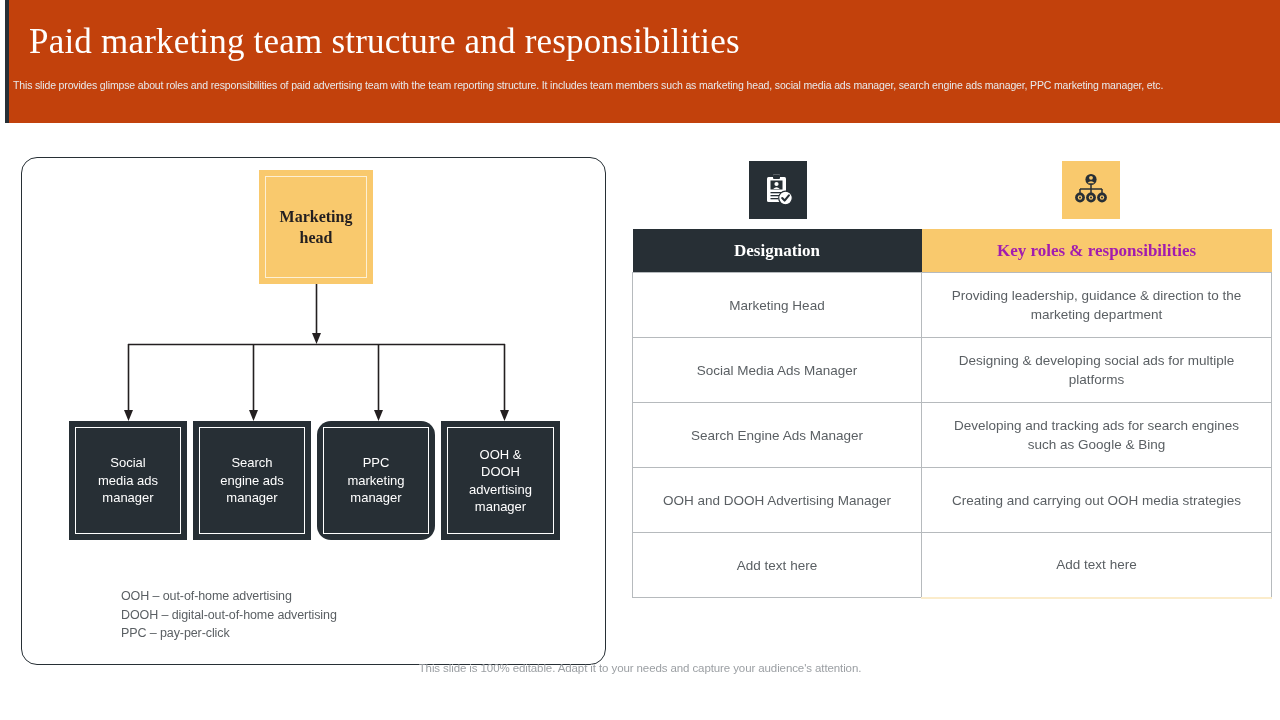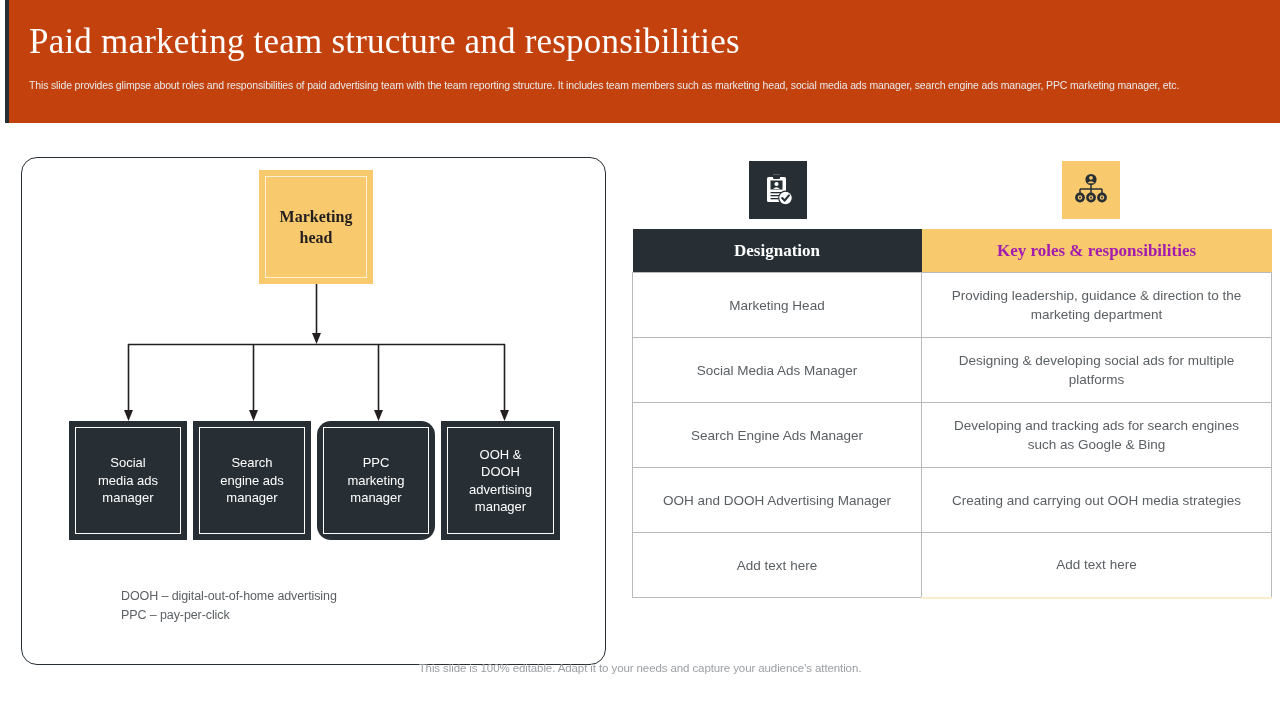--- a/index.html
+++ b/index.html
@@ -48,21 +48,21 @@
     top: 22px;
     font-family: "Liberation Serif", serif;
     font-size: 35px;
     font-weight: 400;
     color: #ffffff;
     letter-spacing: 0.2px;
     white-space: nowrap;
   }
   .page-subtitle {
     position: absolute;
-    left: 29px;
+    left: 13px;
     top: 78px;
     width: 1210px;
     font-size: 10.5px;
     line-height: 14px;
     color: #e8eaec;
     letter-spacing: -0.15px;
   }
 
   
   .org-card {
@@ -280,20 +280,21 @@
     <div class="inner"></div>
     <div class="label">PPC<br>marketing<br>manager</div>
   </div>
   <div class="leaf l4">
     <div class="inner"></div>
     <div class="label">OOH &amp;<br>DOOH<br>advertising<br>manager</div>
   </div>
 </div>
 
 <div class="legend">
+  <div>OOH – out-of-home advertising</div>
   <div>DOOH – digital-out-of-home advertising</div>
   <div>PPC – pay-per-click</div>
 </div>
 
 <div class="icon-tile dark">
   <svg width="36" height="36" viewBox="0 0 36 36">
     <rect x="7" y="5" width="19" height="25" rx="1.5" fill="#ffffff"></rect>
     <rect x="13" y="2.5" width="7" height="4.5" rx="1" fill="#ffffff"></rect>
     <rect x="13" y="2.5" width="7" height="4.5" rx="1" fill="#272f35"></rect>
     <rect x="10.5" y="8.5" width="12" height="9" fill="#272f35"></rect>

